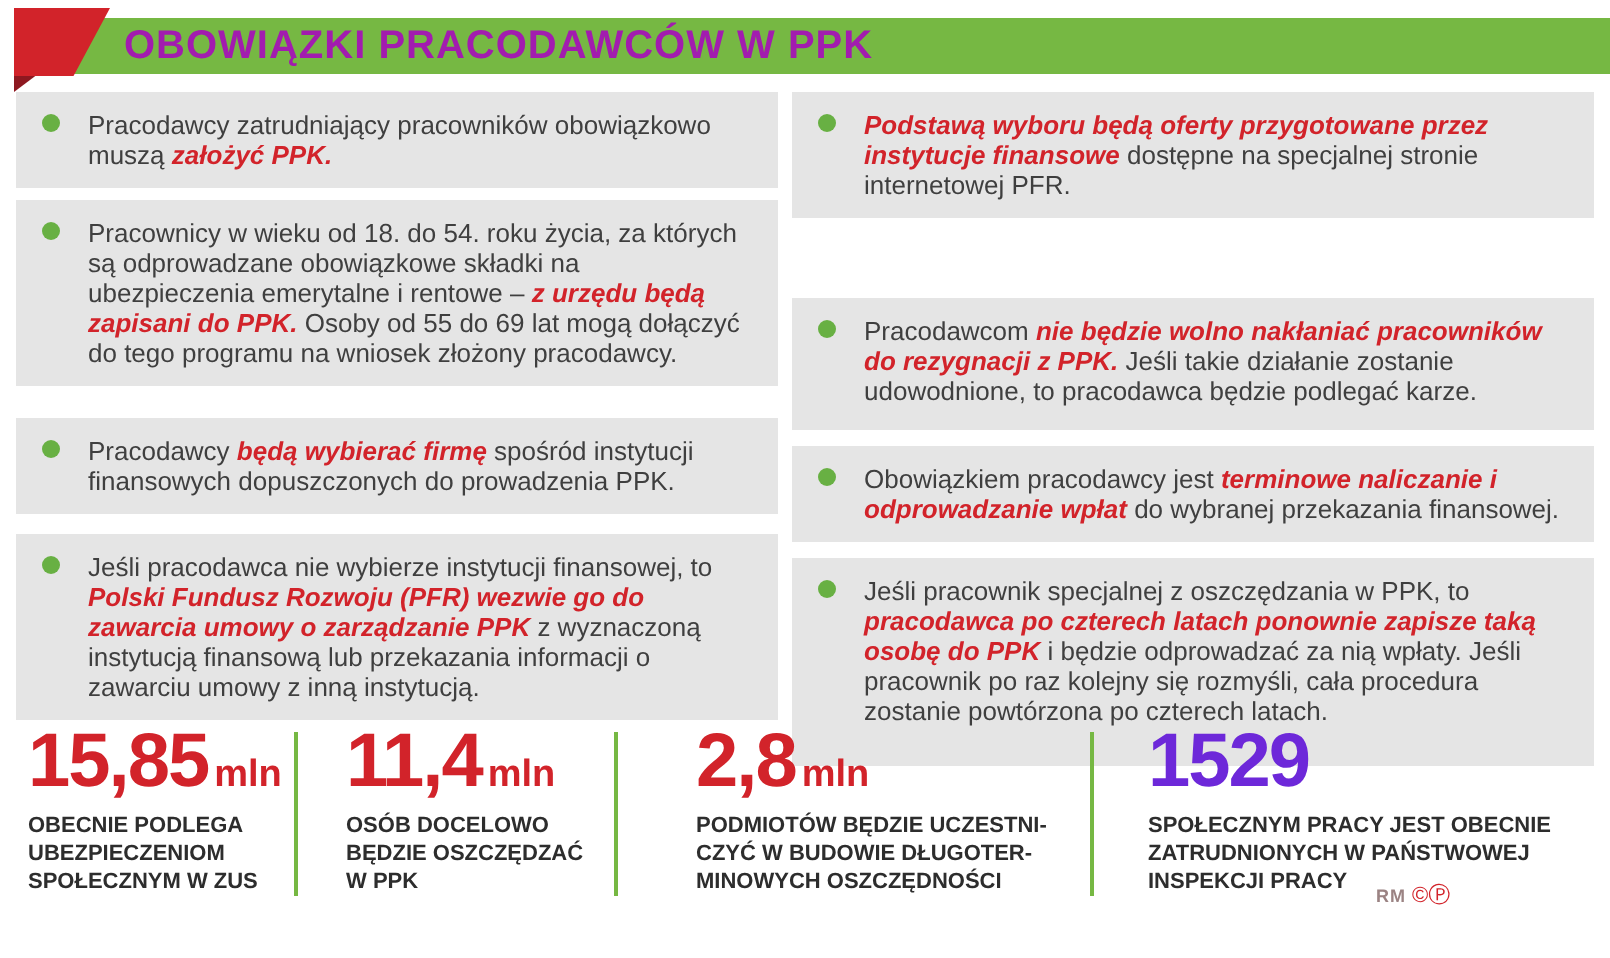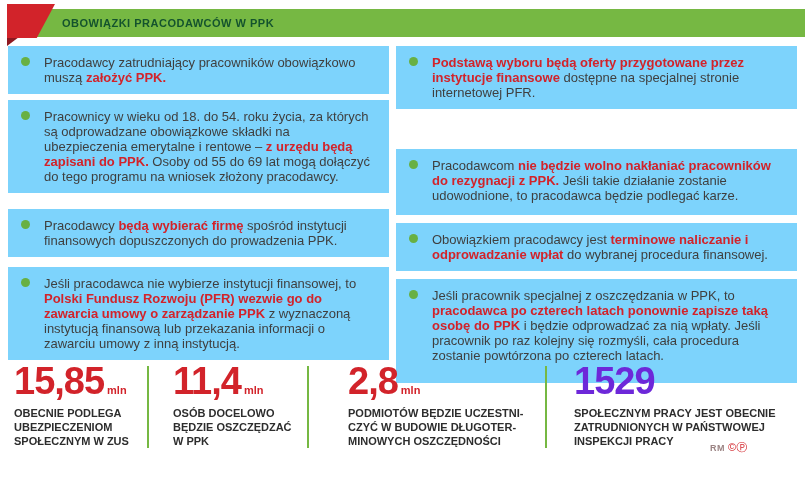--- a/index.html
+++ b/index.html
@@ -9,50 +9,50 @@
     font-family:"Liberation Sans","DejaVu Sans",sans-serif;
   }
   
   .header-bar{
     position:absolute;left:8px;right:0;top:9px;height:28px;
     background:#76b843;
   }
   .header-title{
     position:absolute;left:62px;top:9px;height:28px;
     display:flex;align-items:center;
-    color:#14532d;font-size:11px;font-weight:bold;letter-spacing:.5px;
+    color:#a21caf;font-size:20px;font-weight:bold;letter-spacing:.5px;
     z-index:3;white-space:nowrap;
   }
   .ribbon{
     position:absolute;left:7px;top:4px;width:48px;height:34px;
     background:#d2232a;
     clip-path:polygon(0 0,100% 0,62% 100%,0 100%);
     z-index:2;
   }
   .ribbon-fold{
     position:absolute;left:7px;top:37px;width:12px;height:9px;
     background:#8e1820;
     clip-path:polygon(0 0,100% 0,0 100%);
     z-index:1;
   }
   
   .col{position:absolute;top:46px;}
   .col-left{left:8px;width:381px;}
   .col-right{left:396px;width:401px;}
   .bullet-block{
-    position:relative;background:#7dd3fc;box-sizing:border-box;
+    position:relative;background:#e5e5e5;box-sizing:border-box;
     padding:9px 14px 9px 36px;
     font-size:13px;line-height:15px;color:#3f3f3f;
   }
   .dot{
     position:absolute;left:13px;top:11px;width:9px;height:9px;
     border-radius:50%;background:#68b043;
   }
   .txt{margin:0;}
-  .rb{color:#d2232a;font-weight:bold;}
+  .rb{color:#d2232a;font-weight:bold;font-style:italic;}
   
   .b-l1{min-height:48px;margin-bottom:6px;}
   .b-l2{min-height:92px;margin-bottom:16px;}
   .b-l3{min-height:48px;margin-bottom:10px;}
   .b-l4{min-height:92px;}
   .b-r1{min-height:62px;margin-bottom:6px;}
   .b-r2{min-height:66px;margin-bottom:8px;margin-top:40px;}
   .b-r3{min-height:48px;margin-bottom:8px;}
   .b-r4{min-height:104px;}
   
@@ -60,34 +60,34 @@
   .stat{position:absolute;top:0;}
   .stat-1{left:14px;width:130px;}
   .stat-2{left:173px;width:130px;}
   .stat-3{left:348px;width:196px;}
   .stat-4{left:574px;width:225px;}
   .stat-number{
     font-size:38px;font-weight:bold;line-height:1;letter-spacing:-1px;
     color:#d2232a;white-space:nowrap;
   }
   .stat-number.green{color:#6d28d9;}
-  .stat-number .suffix{font-size:11px;letter-spacing:0;margin-left:3px;}
+  .stat-number .suffix{font-size:19px;letter-spacing:0;margin-left:3px;}
   .stat-label{
     margin-top:6px;font-size:11px;font-weight:bold;color:#2d2d2d;
     line-height:1.28;white-space:nowrap;
   }
   .stat-divider{
     position:absolute;top:4px;width:2px;height:82px;background:#76b843;
   }
   .div-1{left:147px;}
   .div-2{left:307px;}
   .div-3{left:545px;}
   
   .footer{
-    position:absolute;left:710px;top:440px;
+    position:absolute;left:688px;top:440px;
     font-size:9px;font-weight:bold;color:#9b8383;letter-spacing:.5px;
     white-space:nowrap;
   }
   .footer .sym{color:#d2232a;font-size:11px;font-weight:normal;letter-spacing:0;}
 </style>
 </head>
 <body>
 
 <div class="header">
   <div class="header-bar"></div>
@@ -127,21 +127,21 @@
     <p class="txt"><span class="rb">Podstawą wyboru będą oferty przygotowane przez instytucje finansowe</span><span> dostępne na specjalnej stronie internetowej PFR.</span></p>
   </div>
 
   <div class="bullet-block b-r2">
     <span class="dot"></span>
     <p class="txt"><span>Pracodawcom </span><span class="rb">nie będzie wolno nakłaniać pracowników do rezygnacji z PPK.</span><span> Jeśli takie działanie zostanie udowodnione, to pracodawca będzie podlegać karze.</span></p>
   </div>
 
   <div class="bullet-block b-r3">
     <span class="dot"></span>
-    <p class="txt"><span>Obowiązkiem pracodawcy jest </span><span class="rb">terminowe naliczanie i odprowadzanie wpłat</span><span> do wybranej procedura finansowej.</span></p>
+    <p class="txt"><span>Obowiązkiem pracodawcy jest </span><span class="rb">terminowe naliczanie i odprowadzanie wpłat</span><span> do wybranej przekazania finansowej.</span></p>
   </div>
 
   <div class="bullet-block b-r4">
     <span class="dot"></span>
     <p class="txt"><span>Jeśli pracownik specjalnej z oszczędzania w PPK, to </span><span class="rb">pracodawca po czterech latach ponownie zapisze taką osobę do PPK</span><span> i będzie odprowadzać za nią wpłaty. Jeśli pracownik po raz kolejny się rozmyśli, cała procedura zostanie powtórzona po czterech latach.</span></p>
   </div>
 
 </div>
 
 <div class="stats">

